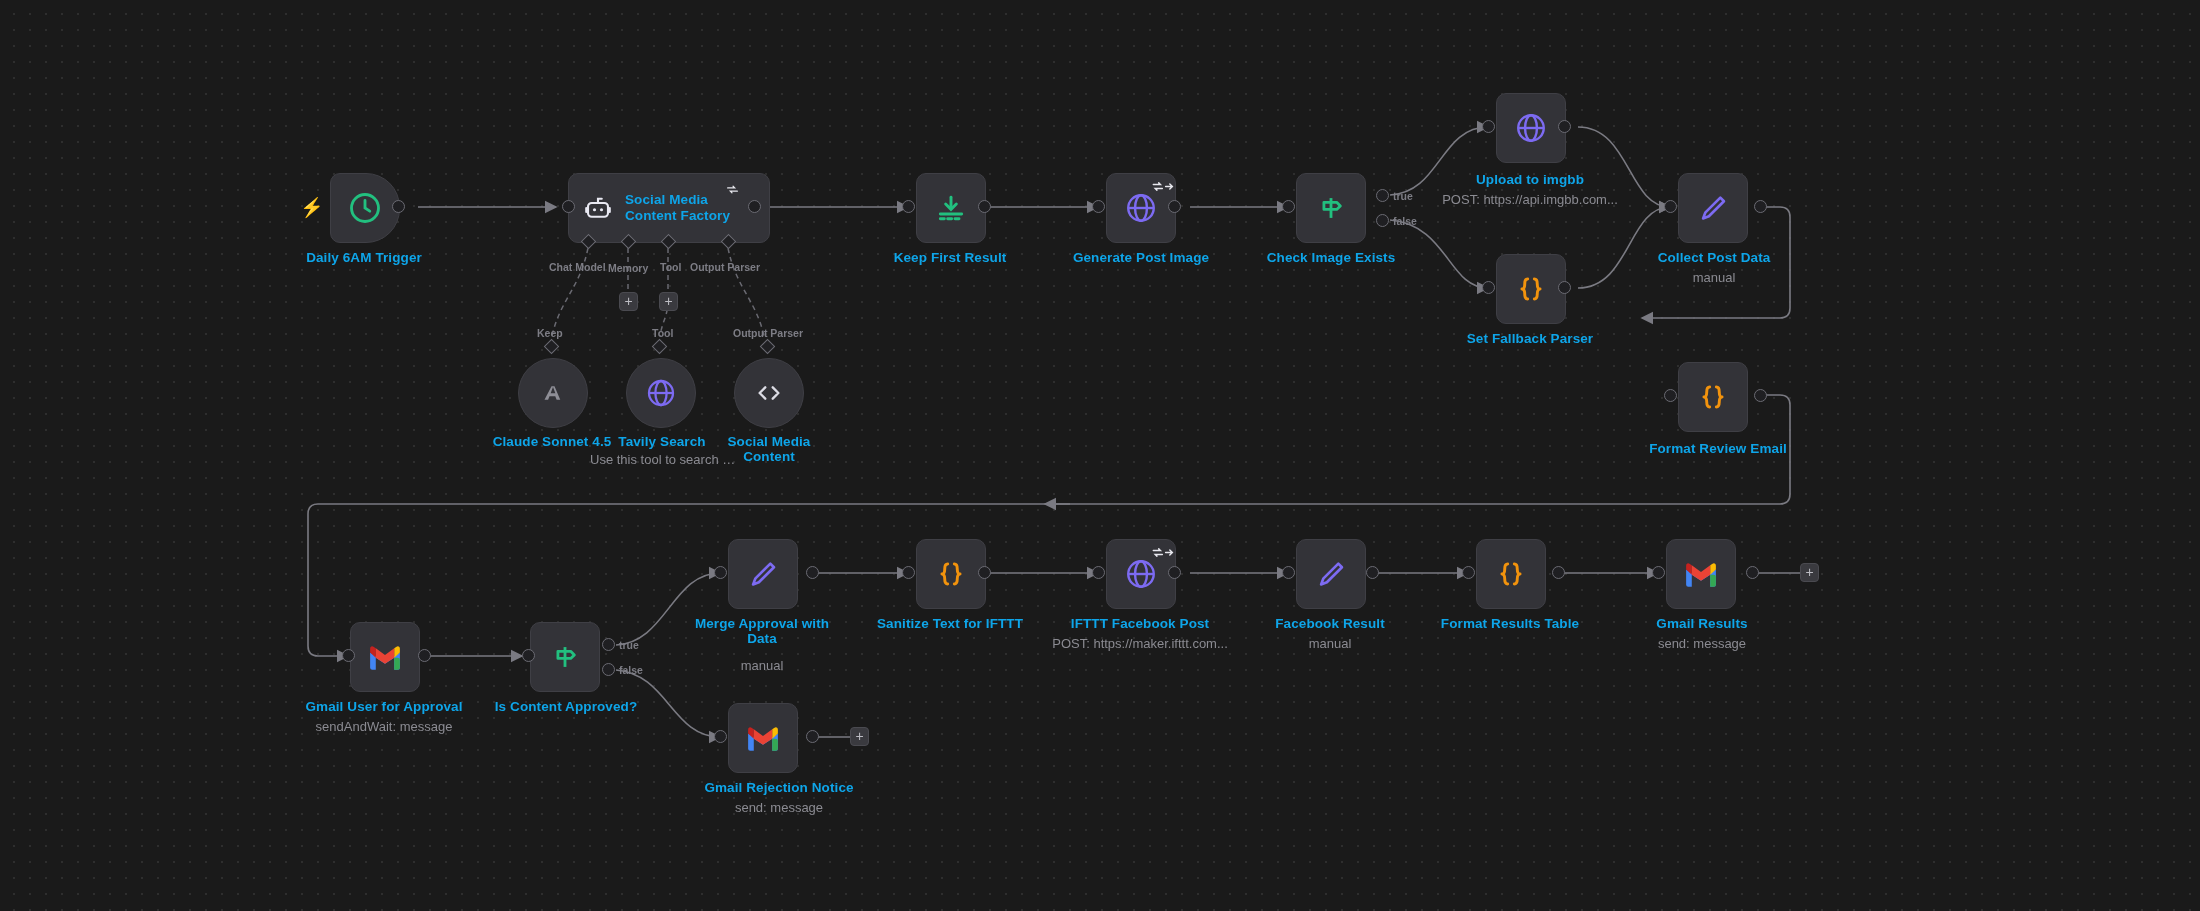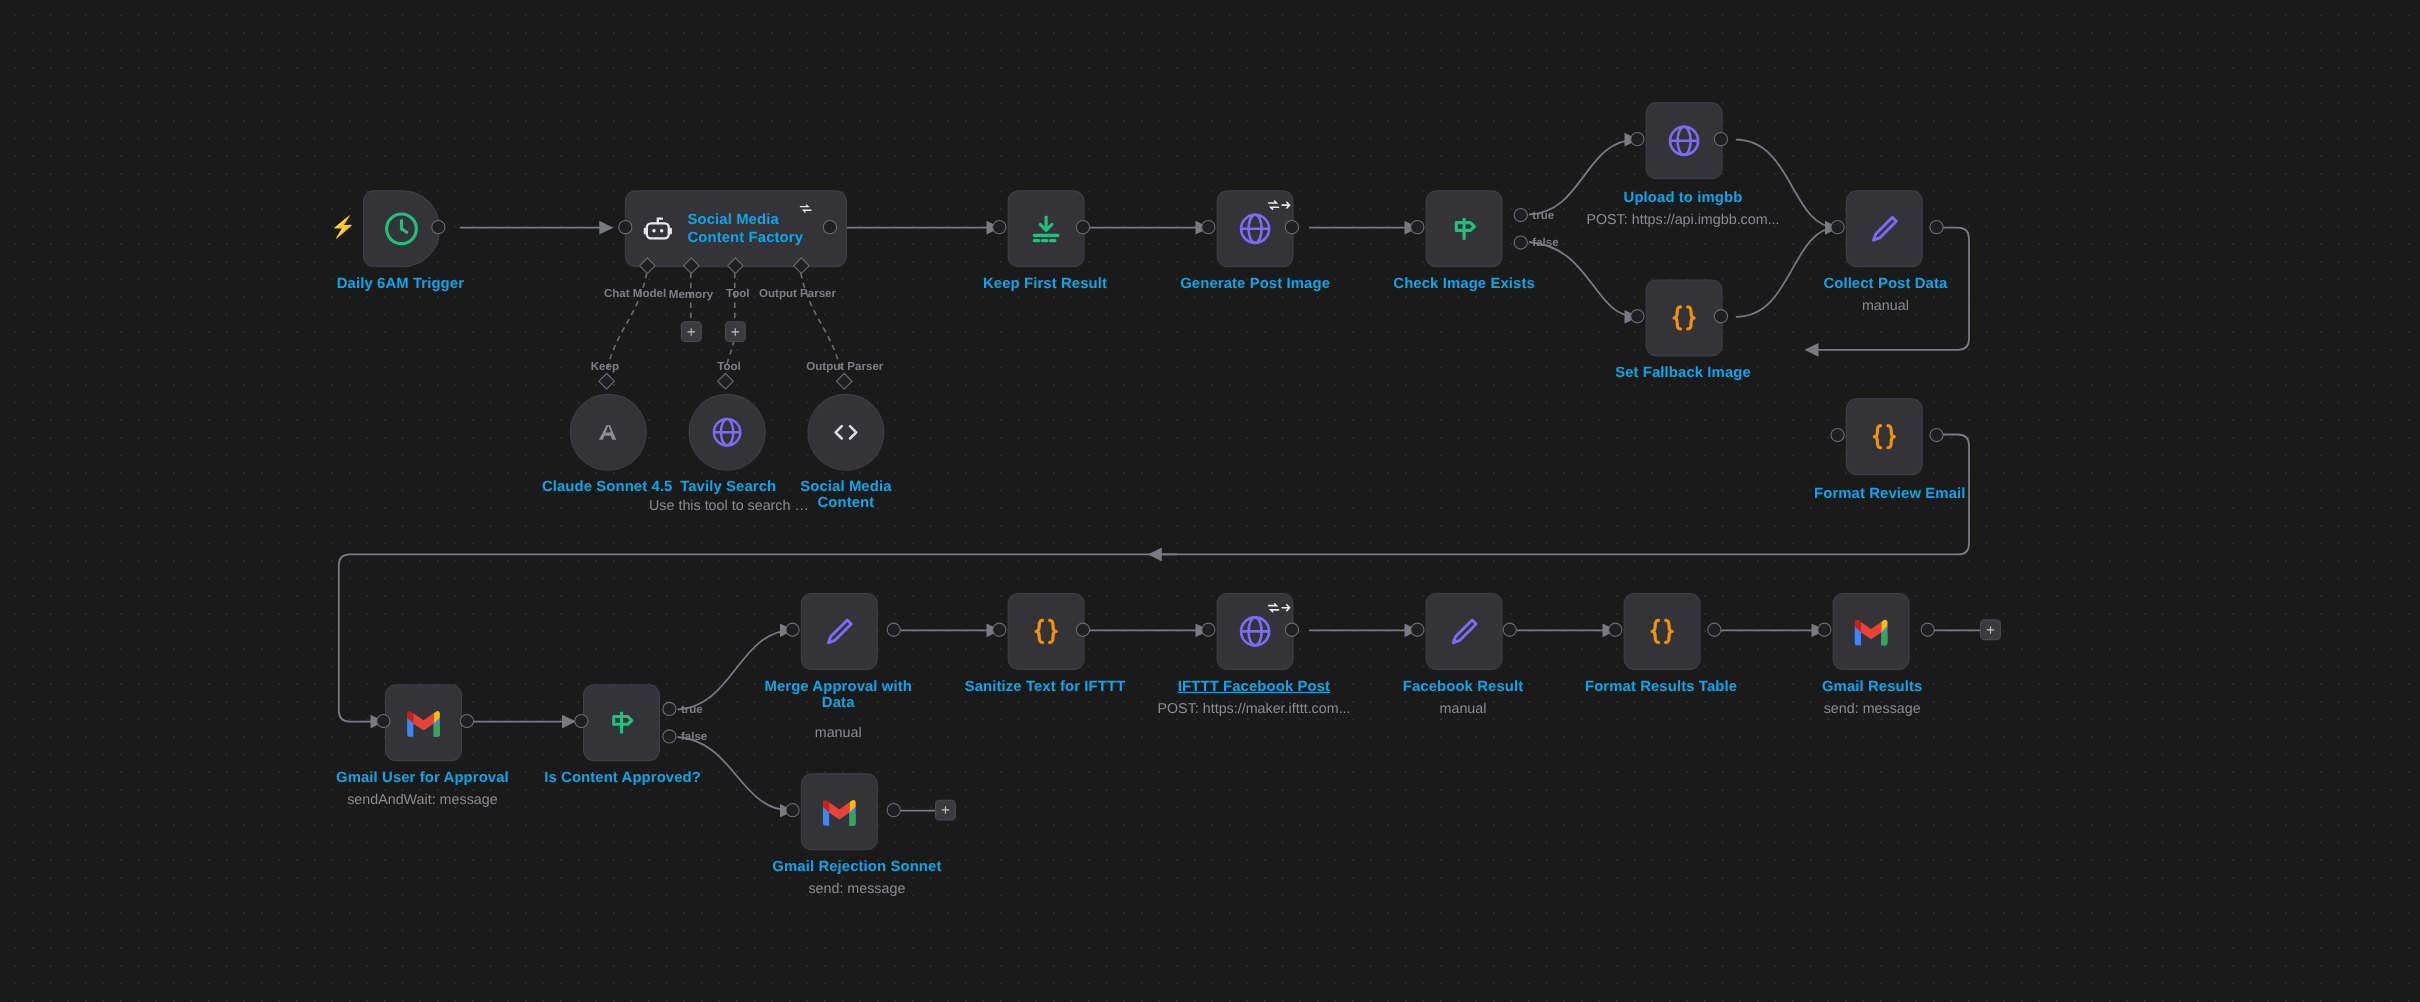--- a/index.html
+++ b/index.html
@@ -321,21 +321,21 @@
   <div class="nbox sq" style="left:1496px;top:254px;">
     <span>
       <svg class="ic" width="32" height="32" viewBox="0 0 24 24" fill="none" stroke="#f2930d" stroke-width="2.2" stroke-linecap="round" stroke-linejoin="round">
         <path d="M9.5 4.5c-2.2 0-2.2 1.8-2.2 3.7S6.6 12 5.2 12c1.4 0 2.1 1.9 2.1 3.8s0 3.7 2.2 3.7"></path>
         <path d="M14.5 4.5c2.2 0 2.2 1.8 2.2 3.7s.7 3.8 2.1 3.8c-1.4 0-2.1 1.9-2.1 3.8s0 3.7-2.2 3.7"></path>
       </svg>
     </span>
   </div>
   <div class="port" style="left:1482px;top:281px;"></div>
   <div class="port" style="left:1558px;top:281px;"></div>
-  <div class="label" style="left:1448px;top:331px;width:164px;">Set Fallback Image</div>
+  <div class="label" style="left:1448px;top:331px;width:164px;">Set Fallback Parser</div>
 </div>
 
 <div class="node">
   <div class="nbox sq" style="left:1678px;top:173px;">
     <span>
       <svg class="ic" width="32" height="32" viewBox="0 0 24 24" fill="none" stroke="#7d6bf2" stroke-width="2" stroke-linejoin="round">
         <path d="M17.5 4.2 6.2 15.5 4.6 19.8l4.3-1.6L20.2 6.9z"></path>
       </svg>
     </span>
   </div>
@@ -434,21 +434,21 @@
     </span>
   </div>
   <div class="badge" style="left:1152px;top:546px;">
     <svg class="ic" width="22" height="13" viewBox="0 0 34 18" fill="none" stroke="#e8e8ee" stroke-width="2.2" stroke-linecap="round">
       <path d="M2 6h11l-2.6-2.6M16 12H5l2.6 2.6"></path>
       <path d="M21 9h10M27.5 5l4 4-4 4"></path>
     </svg>
   </div>
   <div class="port" style="left:1092px;top:566px;"></div>
   <div class="port" style="left:1168px;top:566px;"></div>
-  <div class="label" style="left:1062px;top:616px;width:156px;text-decoration:underline;">IFTTT Facebook Post</div>
+  <div class="label" style="left:1062px;top:616px;width:156px;">IFTTT Facebook Post</div>
   <div class="sublabel" style="left:1032px;top:636px;width:216px;">POST: https://maker.ifttt.com...</div>
 </div>
 
 <div class="node">
   <div class="nbox sq" style="left:1296px;top:539px;">
     <span>
       <svg class="ic" width="32" height="32" viewBox="0 0 24 24" fill="none" stroke="#7d6bf2" stroke-width="2" stroke-linejoin="round">
         <path d="M17.5 4.2 6.2 15.5 4.6 19.8l4.3-1.6L20.2 6.9z"></path>
       </svg>
     </span>
@@ -500,15 +500,15 @@
         <path d="M3 11.5V6a3 3 0 0 1 4.7-2.5L11 5.8V19z" fill="#c5221f"></path>
         <path d="M45 11.5V6a3 3 0 0 0-4.7-2.5L37 5.8V19z" fill="#fbbc04"></path>
         <path d="M11 5.8 24 15l13-9.2V19l-13 8.6L11 19z" fill="#ea4335"></path>
         <path d="M37 19h5a3 3 0 0 1 3 3v11a3 3 0 0 1-3 3h-5z" fill="#34a853"></path>
       </svg>
     </span>
   </div>
   <div class="port" style="left:714px;top:730px;"></div>
   <div class="port" style="left:806px;top:730px;"></div>
   <div class="plusbtn" style="left:850px;top:727px;">+</div>
-  <div class="label" style="left:686px;top:780px;width:186px;">Gmail Rejection Sonnet</div>
+  <div class="label" style="left:686px;top:780px;width:186px;">Gmail Rejection Notice</div>
   <div class="sublabel" style="left:686px;top:800px;width:186px;">send: message</div>
 </div>
 
 </body></html>

